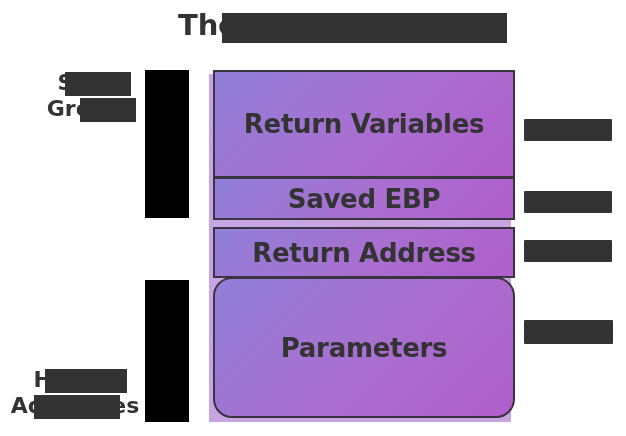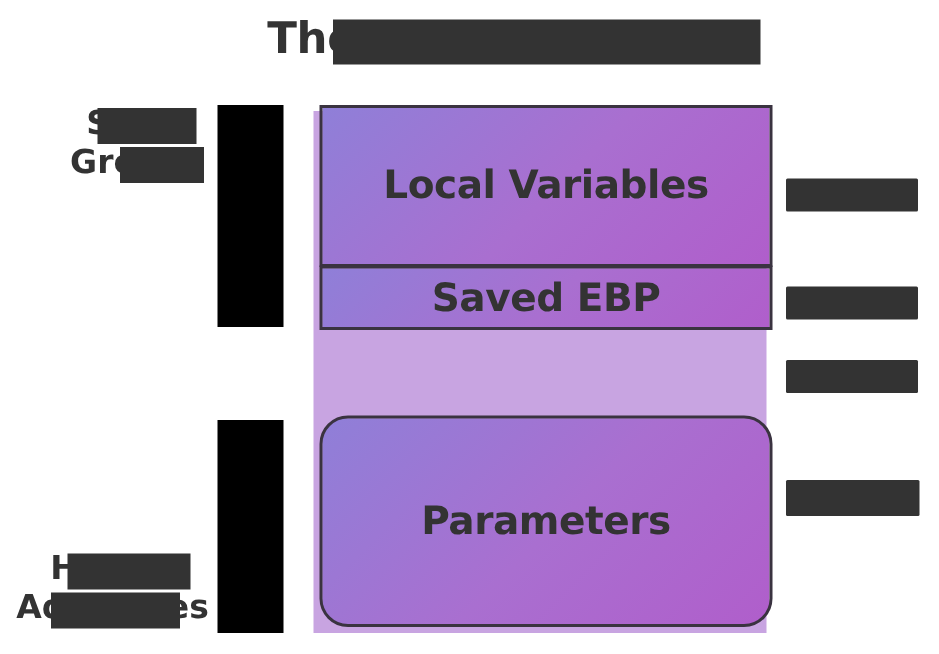--- a/index.html
+++ b/index.html
@@ -146,24 +146,27 @@
   </div>
   <div class="left-text-redaction redact-bot-1"></div>
   <div class="left-text-redaction redact-bot-2"></div>
 
   <div class="bar bar-up"></div>
   <div class="bar bar-down"></div>
 
   <div class="stack-shadow"></div>
   <div class="stack">
     <div class="seg seg-0">
-      <span class="seg-label">Local Variables</span>
+      <span class="seg-label">Return Variables</span>
     </div>
     <div class="seg seg-1">
       <span class="seg-label">Saved EBP</span>
+    </div>
+    <div class="seg seg-2">
+      <span class="seg-label">Return Address</span>
     </div>
     <div class="seg seg-3">
       <span class="seg-label">Parameters</span>
     </div>
   </div>
 
   <div class="right-redaction right-0"></div>
   <div class="right-redaction right-1"></div>
   <div class="right-redaction right-2"></div>
   <div class="right-redaction right-3"></div>

